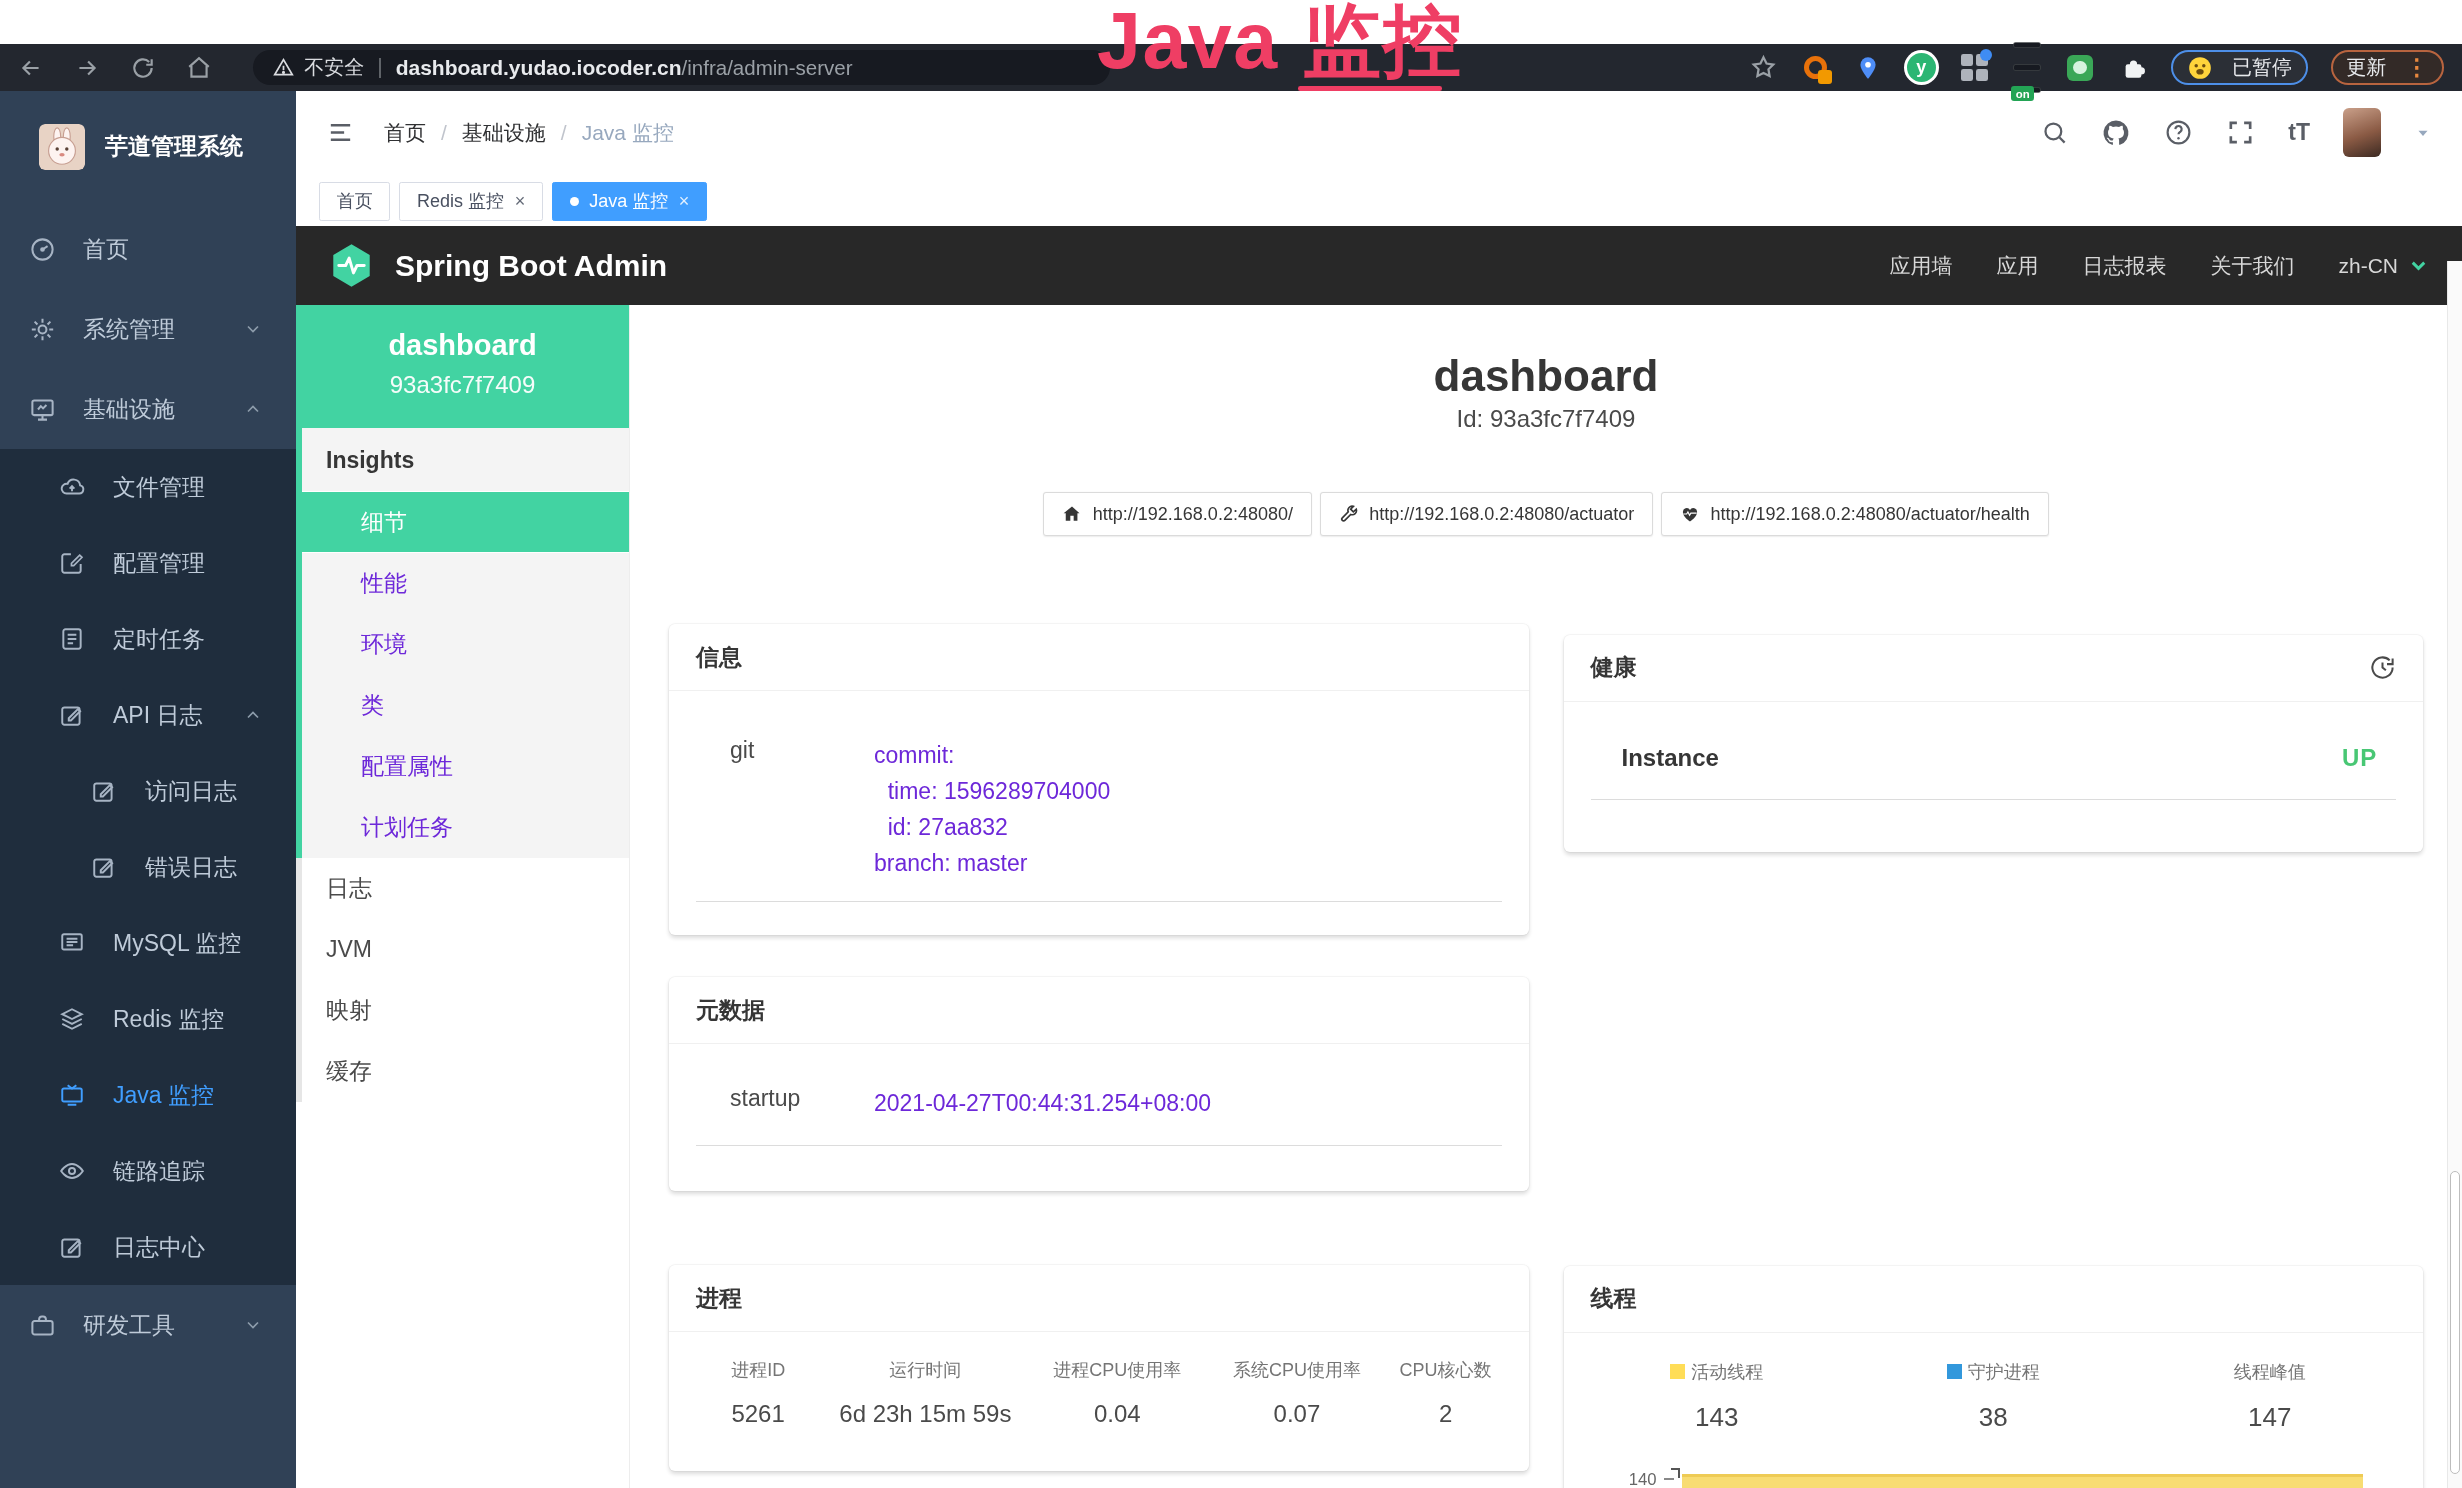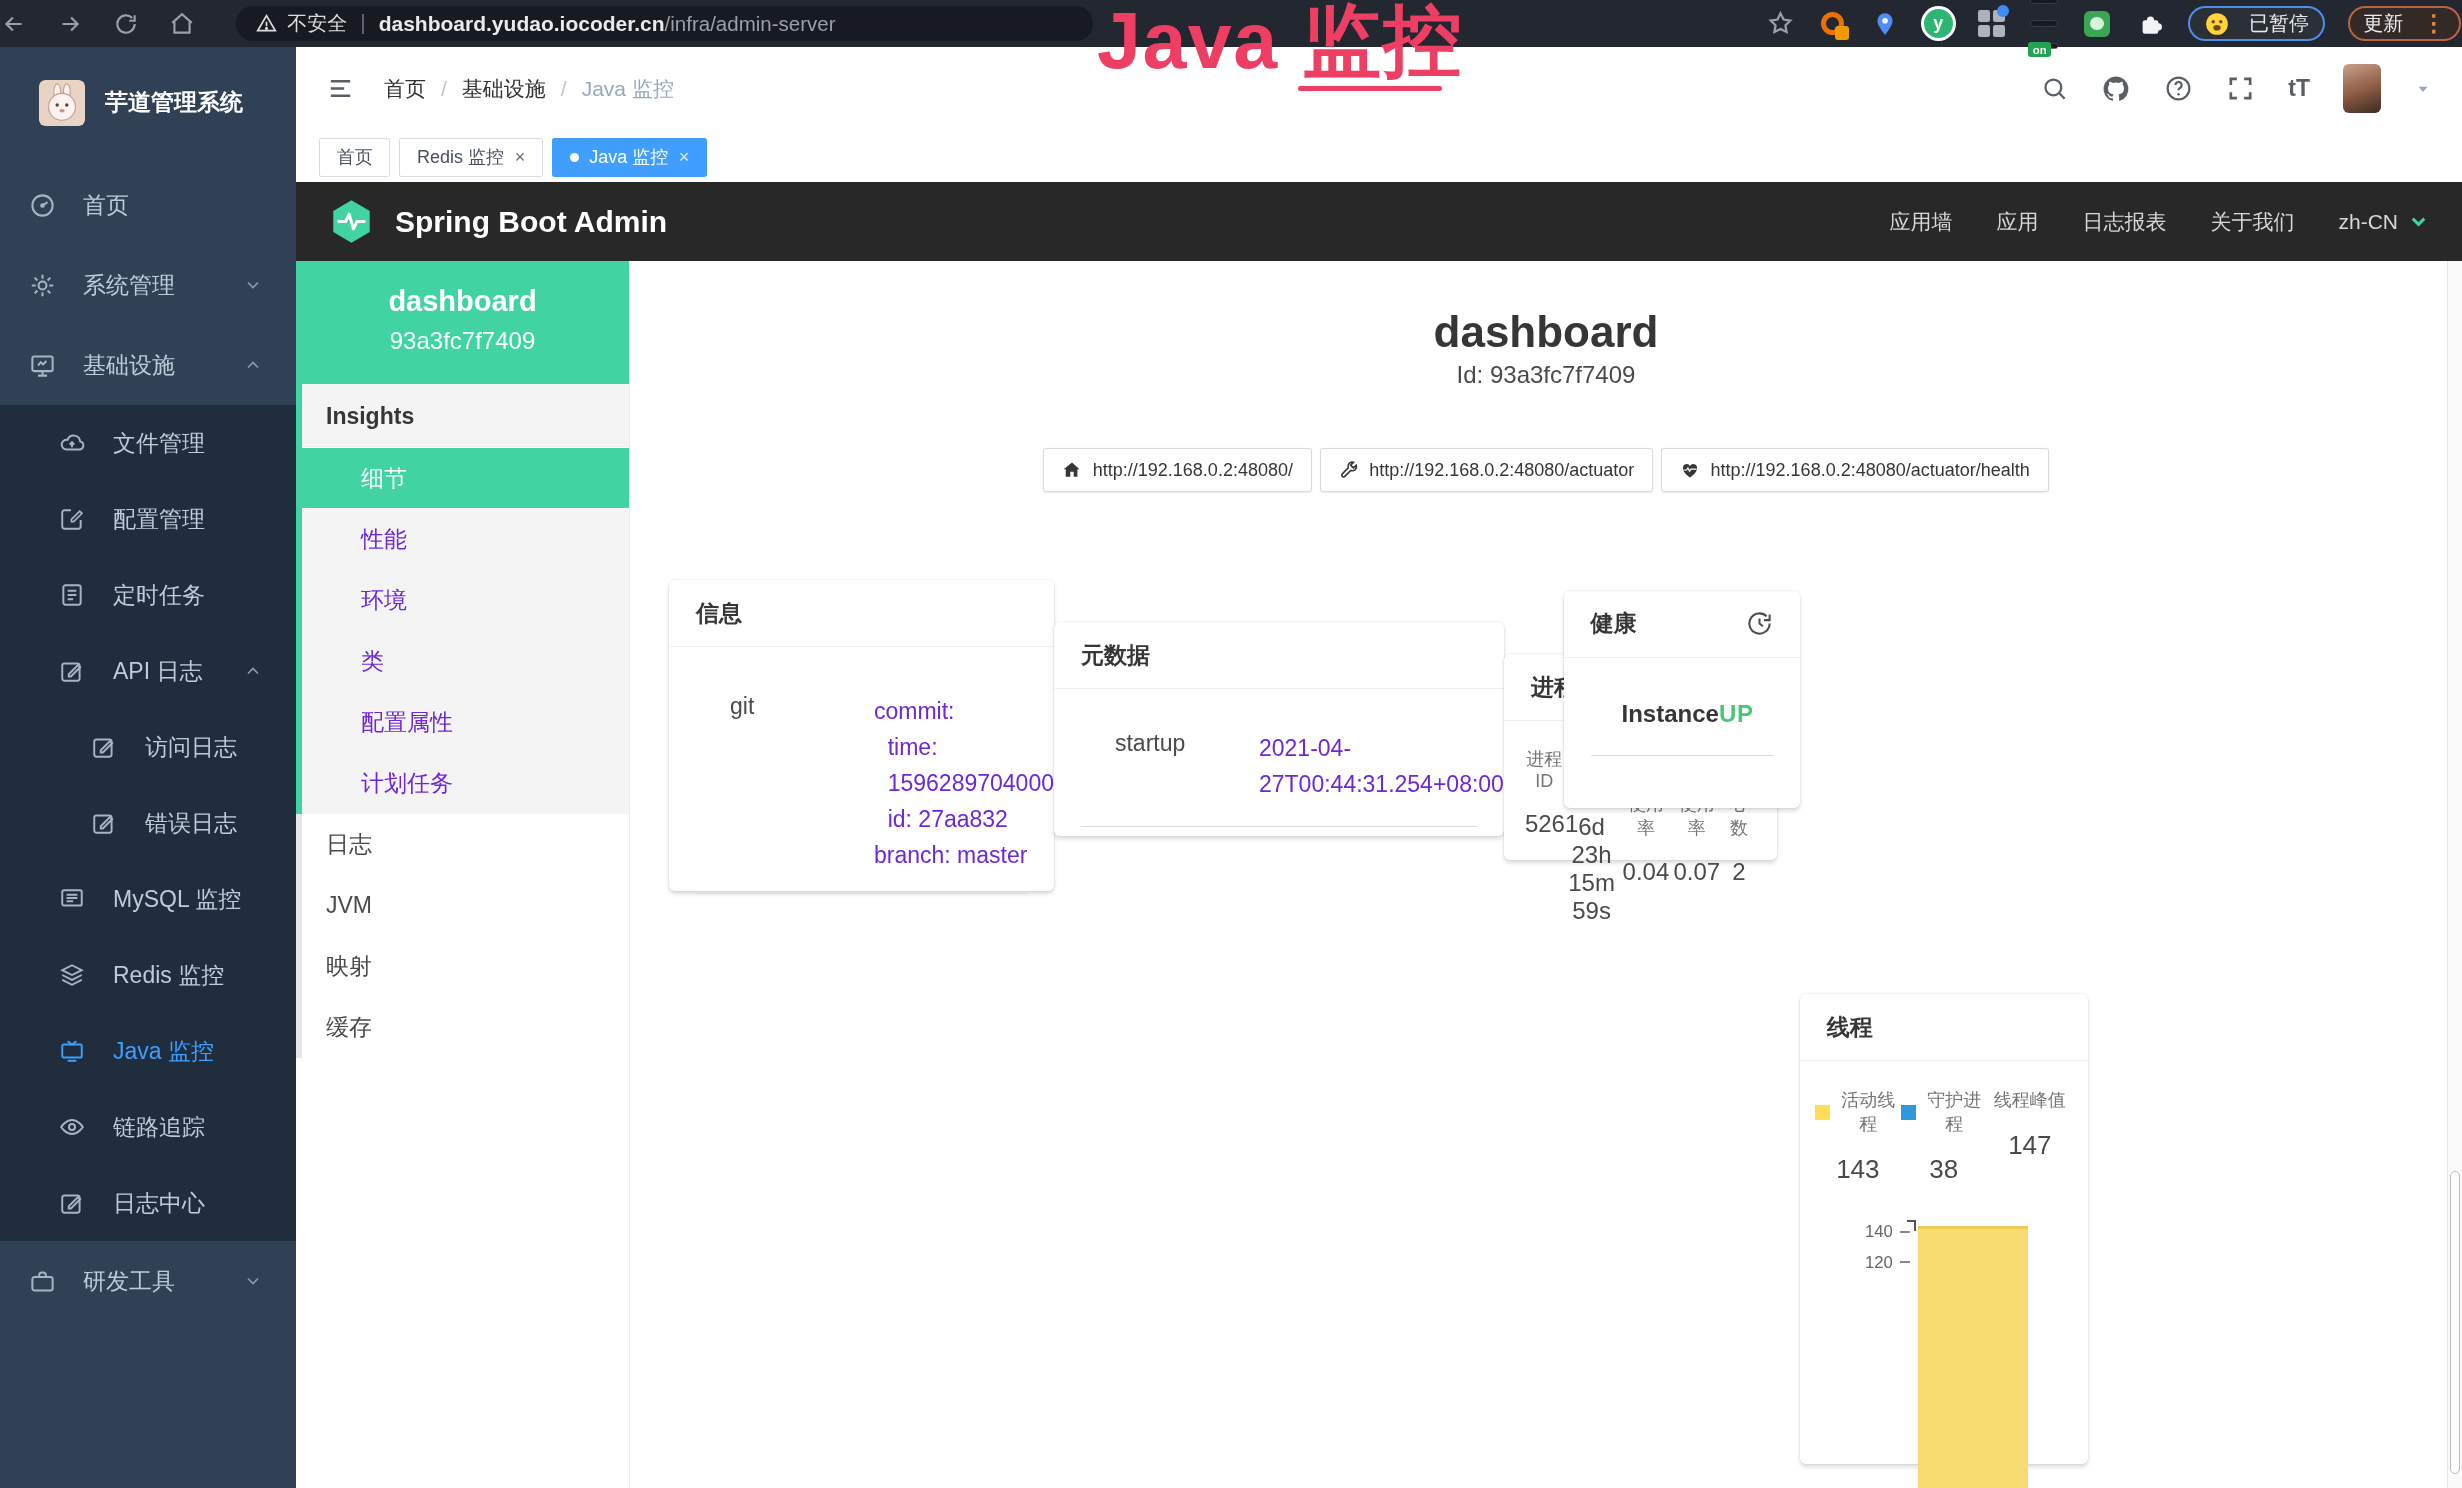--- a/index.html
+++ b/index.html
@@ -2,21 +2,21 @@
 <html style="font-size:12px"><head>
 <meta charset="utf-8">
 <style>
   * { margin:0; padding:0; box-sizing:border-box; }
   html,body { width:2462px; height:1489px; overflow:hidden; }
   body { font-family:"Liberation Sans", sans-serif; background:#fff; }
   .page { position:relative; width:2462px; height:1489px; overflow:hidden; background:#fff; }
   svg { display:block; }
 
   
-  .chrome { height:47px; background:#23272f; display:flex; align-items:center; padding:0 1px; }
+  .chrome { height:47px; background:#23272f; display:flex; align-items:center; padding:0 18px;margin-top:44px; }
   .nav-ic { color:#9aa0a6; margin-right:30px; flex:none; }
   .url-pill { height:35px; width:857px; background:#171a21; border-radius:17.4px; display:flex; align-items:center; padding:0 20px; margin-left:10.6px; flex:none; }
   .sec-label { color:#dadce0; font-size:20px; margin-left:10.6px; }
   .pill-div { width:1.5px; height:20px; background:#5f6368; margin:0 15px; }
   .url-host { color:#e8eaed; font-size:21px; font-weight:bold; }
   .url-path { color:#9aa0a6; font-size:20.5px; }
   .chrome-right { margin-left:auto; display:flex; align-items:center; gap:23px; }
   .ext { width:30px; height:30px; flex:none; display:flex; align-items:center; justify-content:center; position:relative; }
   .ext-ring { width:23px; height:23px; border:5.3px solid #e8710a; border-radius:50%; }
   .ext-badge { position:absolute; right:-1.5px; bottom:-1.5px; width:13.7px; height:13.7px; background:#f29900; border-radius:3px; }
@@ -91,21 +91,21 @@
   .side-bottom .b-item { height:61px; line-height:61px; padding-left:24px; font-size:23px; color:#4a4a4a; background:#fff; cursor:pointer; }
 
   .sba-main { flex:1; min-width:0; padding-top:46px; position:relative; overflow:hidden; }
   .sba-title { text-align:center; font-size:44px; font-weight:bold; color:#363636; }
   .sba-subtitle { text-align:center; font-size:24px; color:#4a4a4a; margin-top:4px; }
   .links { display:flex; justify-content:center; gap:7.6px; margin-top:59px; }
   .link-btn { height:44px; border:0.8px solid #dbdbdb; border-radius:3px; background:#fff; display:flex; align-items:center; gap:10.6px; padding:0 18px; font-size:18px; color:#363636; box-shadow:0 0.8px 1.5px rgba(10,10,10,.08); cursor:pointer; }
   .link-btn .ic { color:#363636; }
 
   .cards { display:flex; gap:35px; padding:0 39px; margin-top:88px; align-items:flex-start; }
-  .col { flex:1; min-width:0; display:flex; flex-direction:row; }
+  .col { flex:1; min-width:0; display:flex; flex-direction:column; }
   .card { background:#fff; border-radius:6px; box-shadow:0 2.3px 4.6px rgba(10,10,10,.14), 0 0 0 0.8px rgba(10,10,10,.04); }
   .card-head { height:67px; display:flex; align-items:center; padding:0 27px; font-size:23px; font-weight:bold; color:#363636; border-bottom:1.5px solid #f0f0f0; }
   .divider { border-top:1.5px solid #dcdcdc; margin:0 27px; }
 
   .card-info { height:311px; }
   .card-info .body { padding:46px 0 0; }
   .kv { display:flex; }
   .kv .k { width:205px; padding-left:61px; font-size:23px; color:#4a4a4a; flex:none; }
   .kv .v { font-size:23px; color:#6d28d9; line-height:36px; }
   .v .indent { padding-left:13.7px; }

